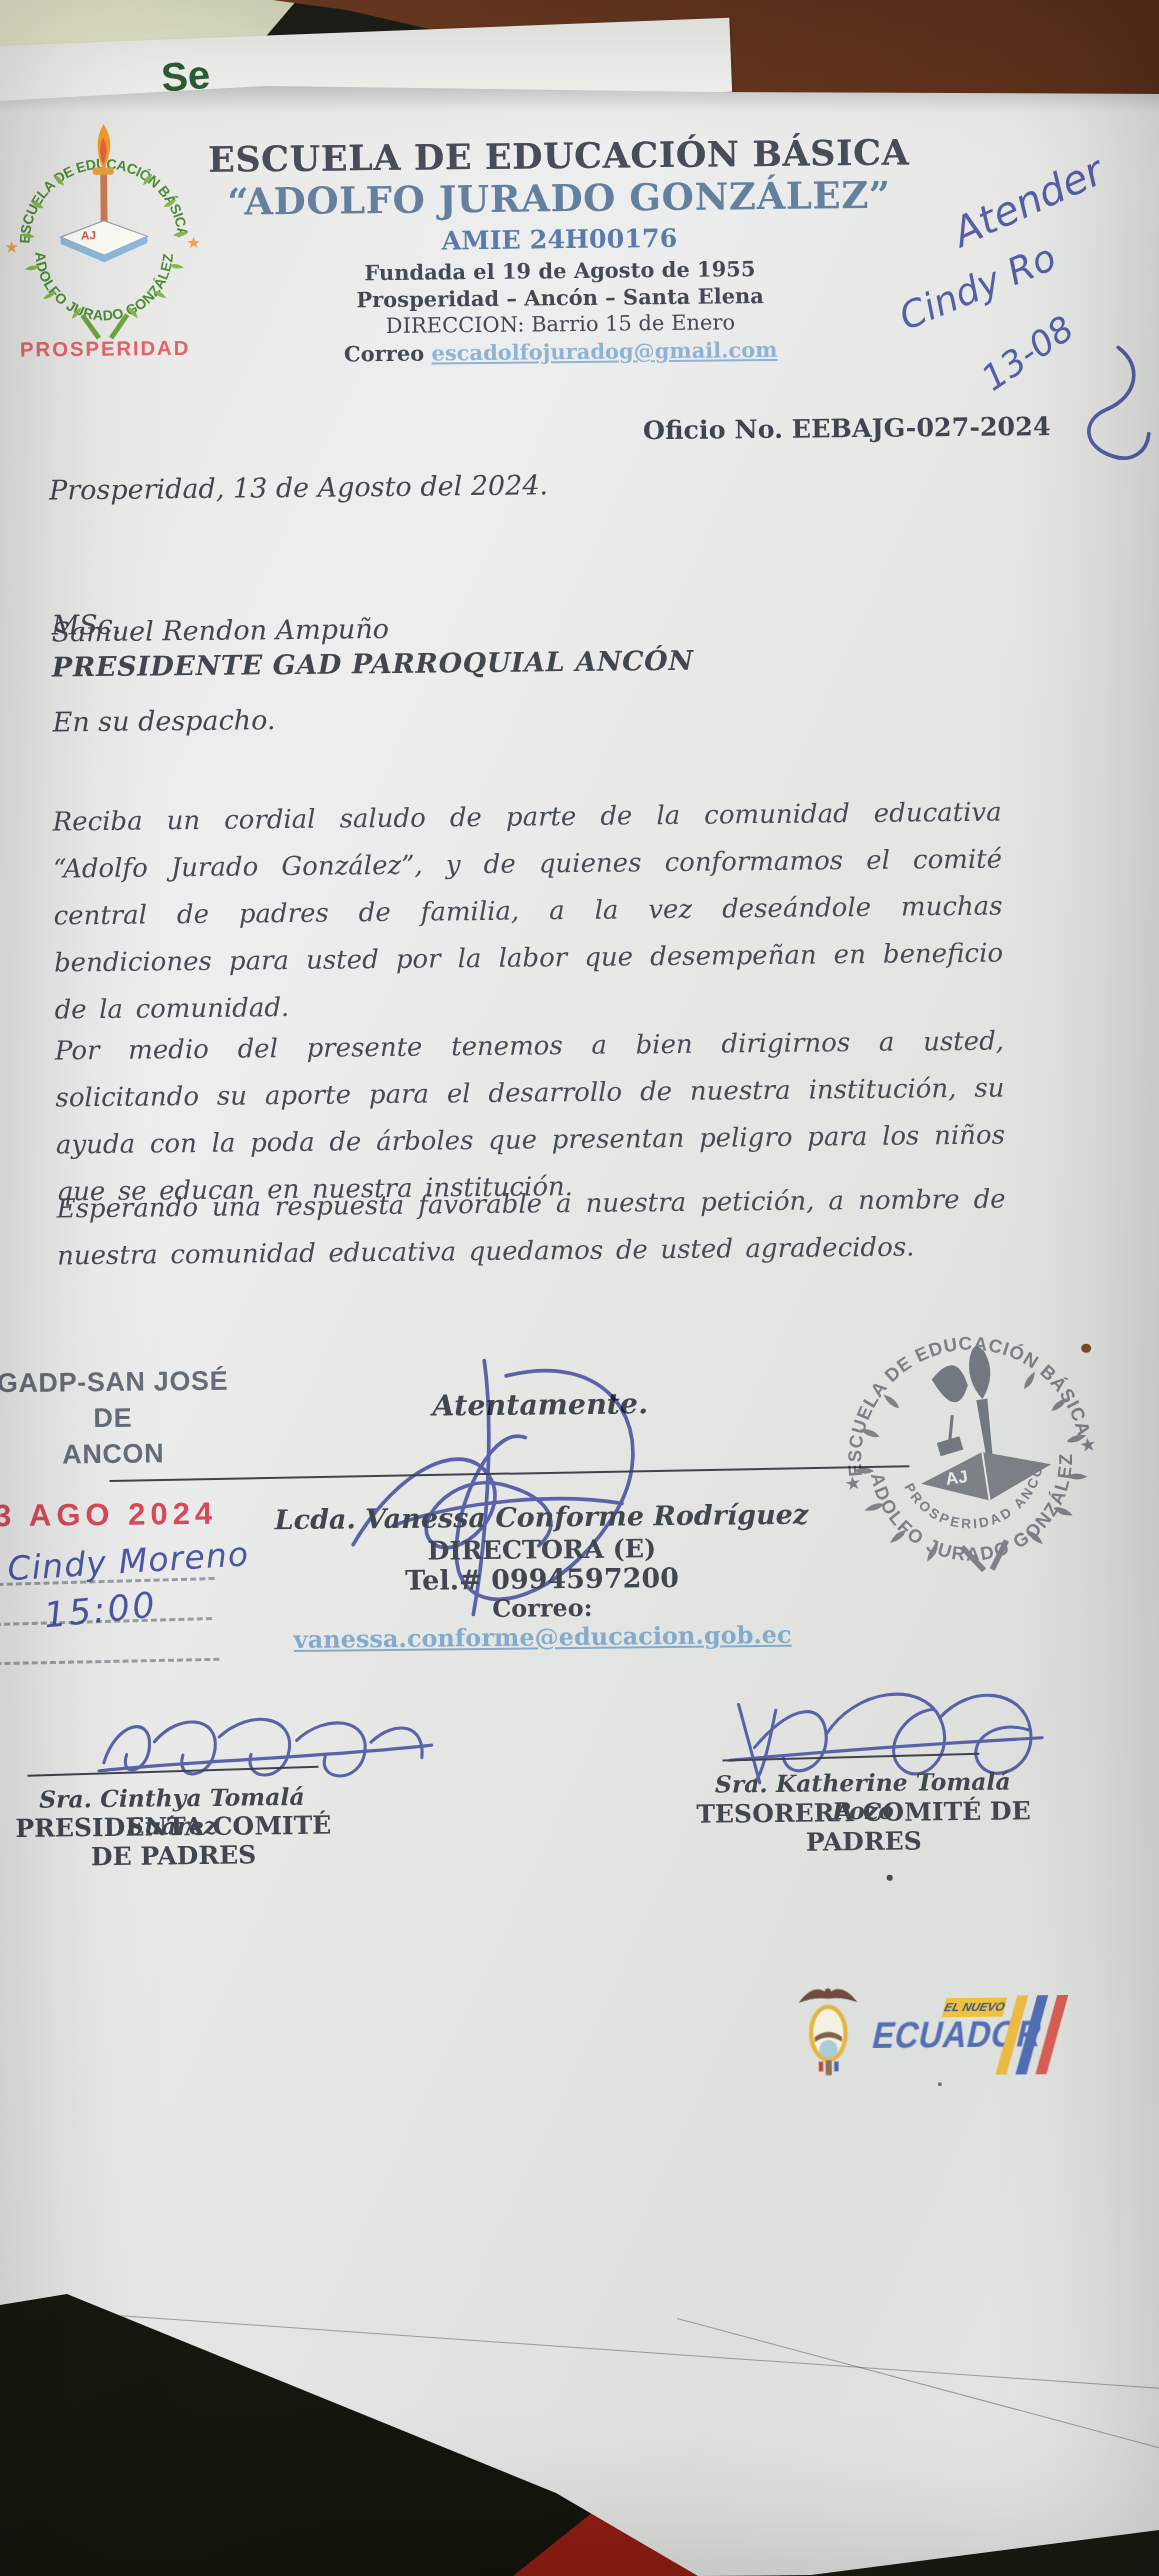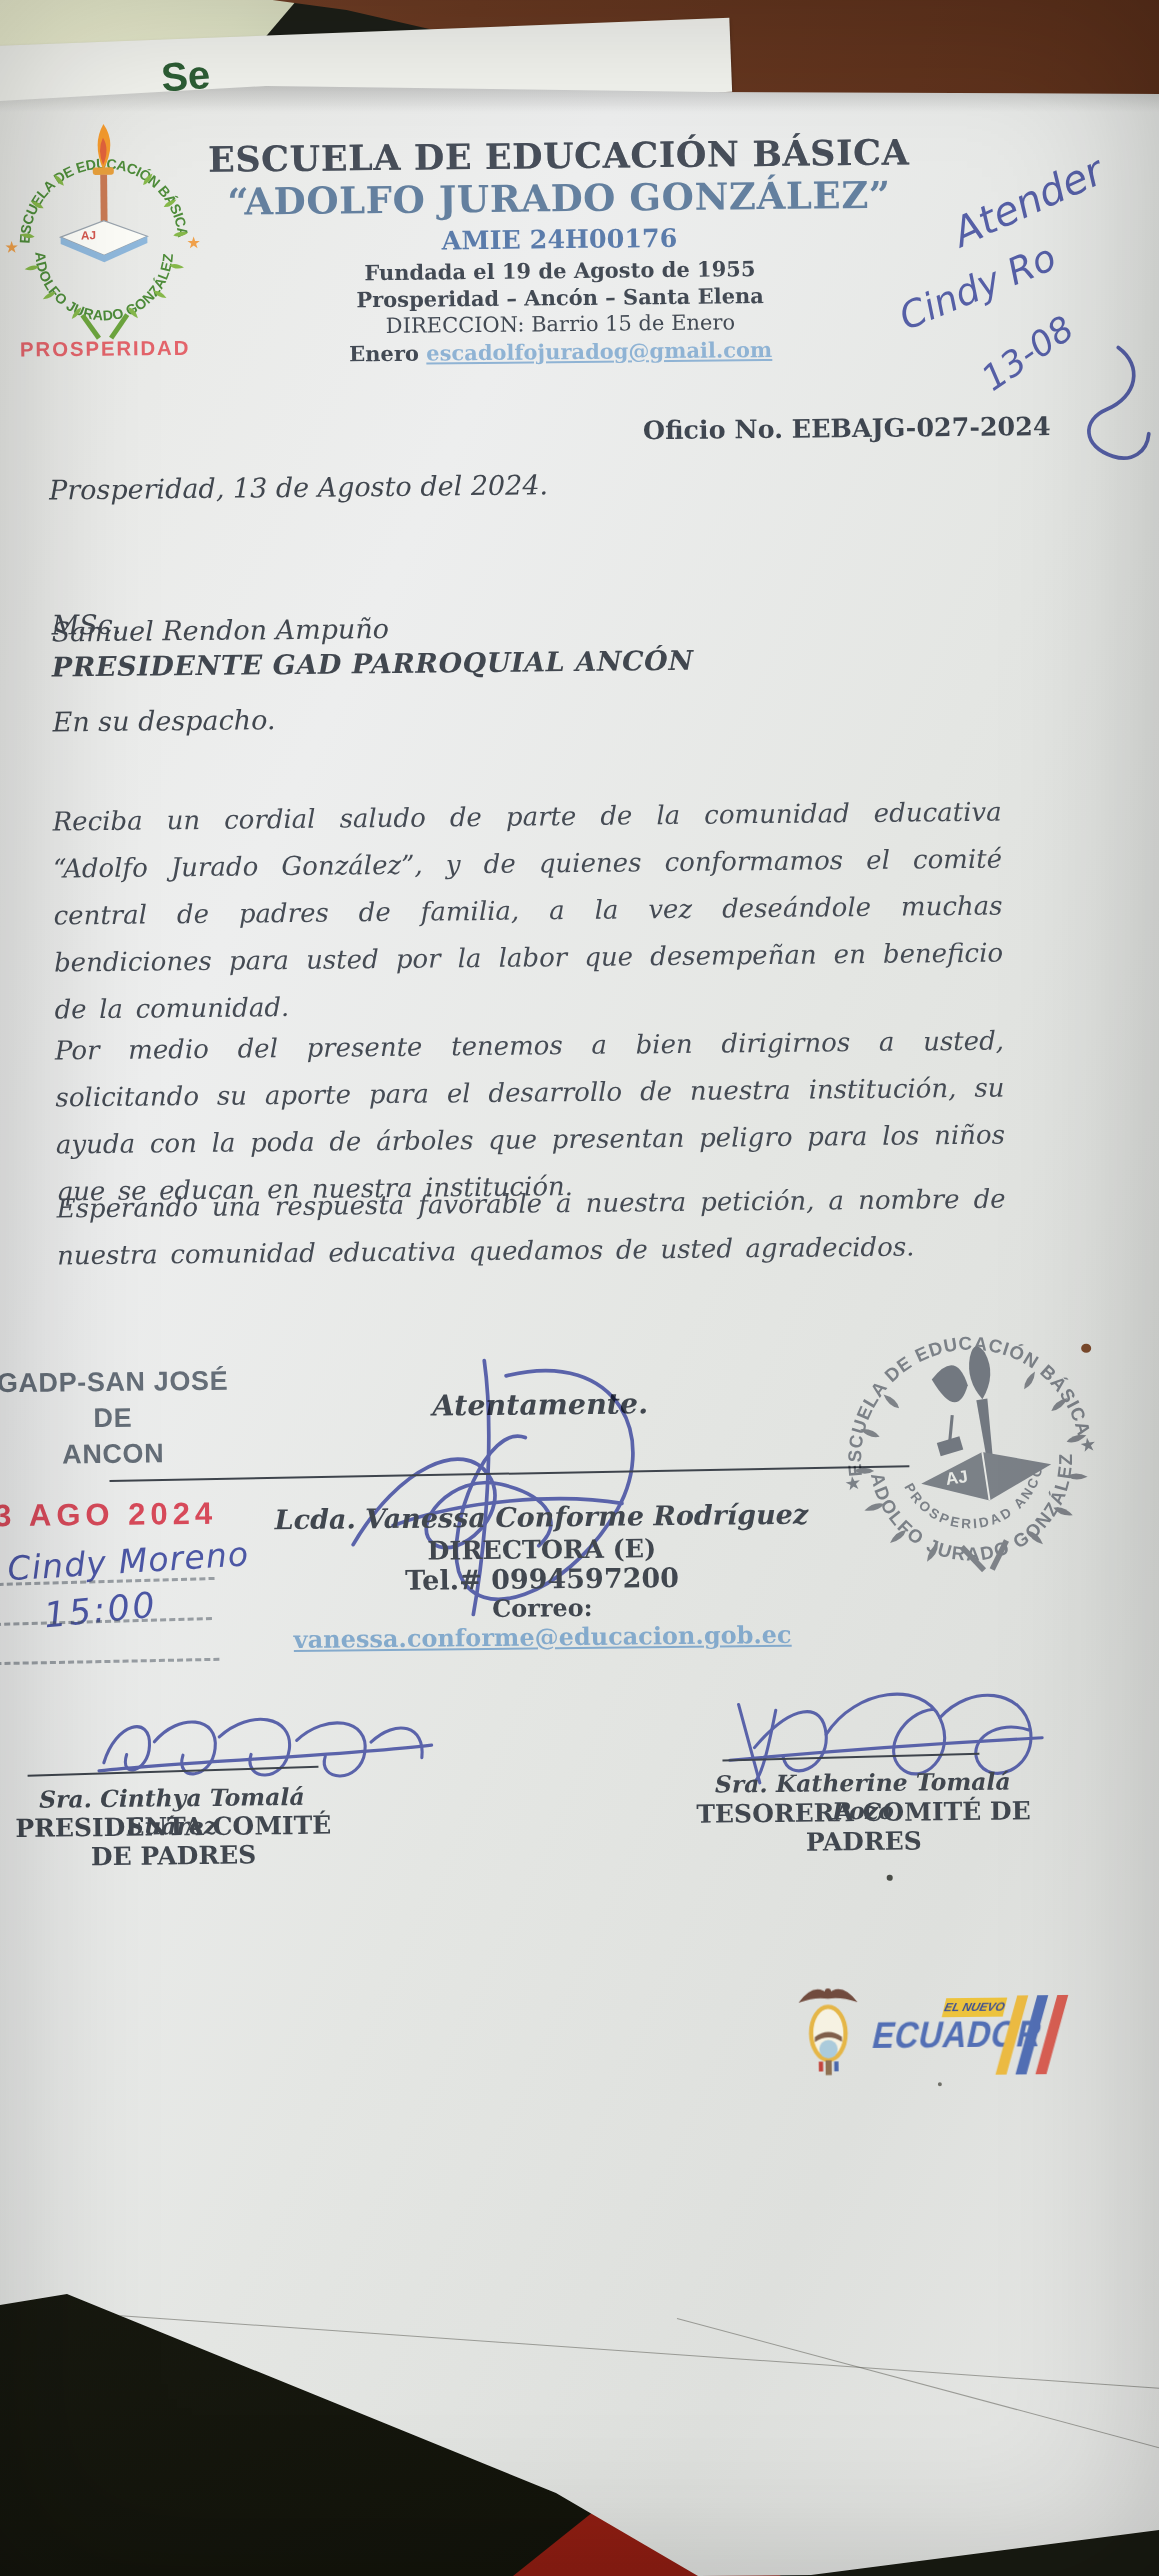--- a/index.html
+++ b/index.html
@@ -169,21 +169,21 @@
         <text x="167" y="400" text-anchor="middle" font-size="33" font-weight="bold" letter-spacing="3" fill="#e3646b" font-family="Liberation Sans, sans-serif">PROSPERIDAD</text>
       </svg>
 
       <div class="abs hdr" style="height:384px;">
         <div class="h-line1">ESCUELA DE EDUCACIÓN BÁSICA</div>
         <div class="h-line2">“ADOLFO JURADO GONZÁLEZ”</div>
         <div class="h-amie">AMIE 24H00176</div>
         <div class="h-founded">Fundada el 19 de Agosto de 1955</div>
         <div class="h-loc">Prosperidad – Ancón – Santa Elena</div>
         <div class="h-addr">DIRECCION: Barrio 15 de Enero</div>
-        <div class="h-mail"><span>Enero </span><a>escadolfojuradog@gmail.com</a></div>
+        <div class="h-mail"><span>Correo </span><a>escadolfojuradog@gmail.com</a></div>
       </div>
 
       <div class="abs hand note1 ink">Atender</div>
       <div class="abs hand note2 ink">Cindy Ro</div>
       <div class="abs hand note3 ink">13-08</div>
       <svg class="abs ink" style="left:1053px;top:347px" width="107" height="136" viewBox="0 0 172 220">
         <path d="M120,10 C160,40 150,90 100,110 C60,126 60,170 110,186 C140,196 165,180 168,150" fill="none" stroke="#555fa6" stroke-width="6" stroke-linecap="round"></path>
       </svg>
 
       <div class="abs oficio">Oficio No. EEBAJG-027-2024</div>

